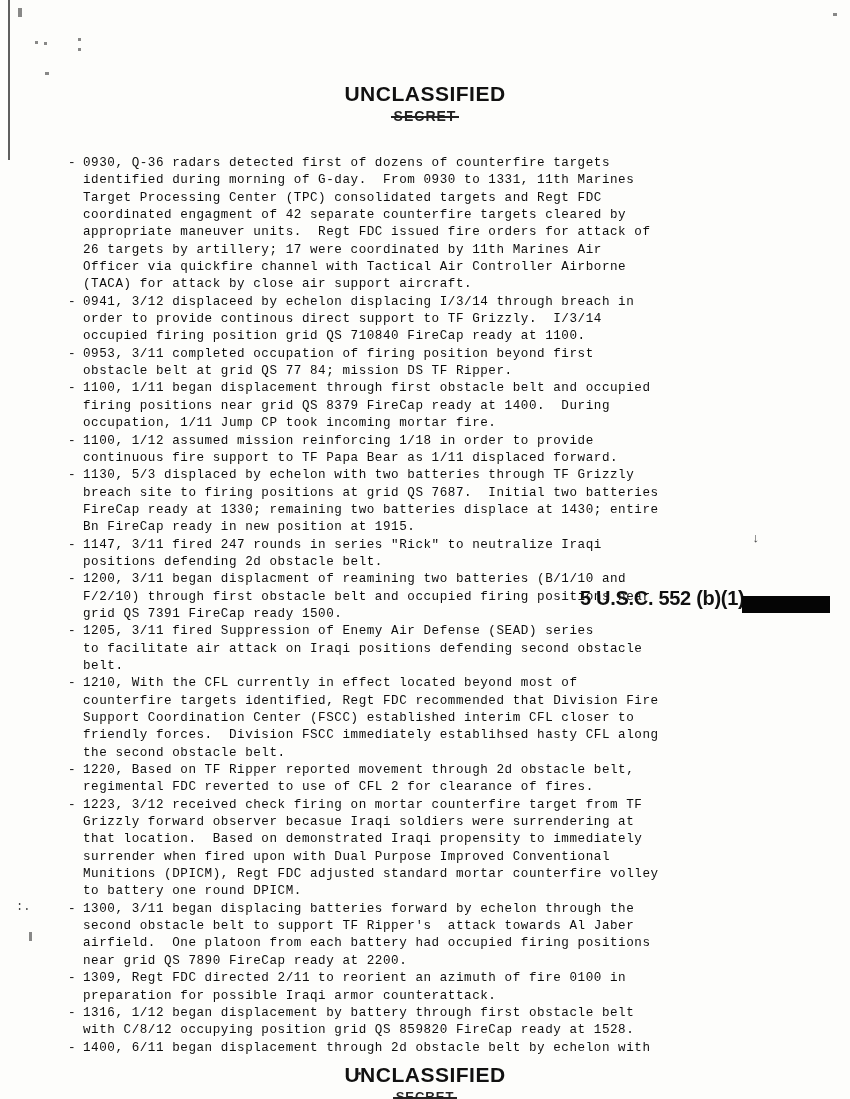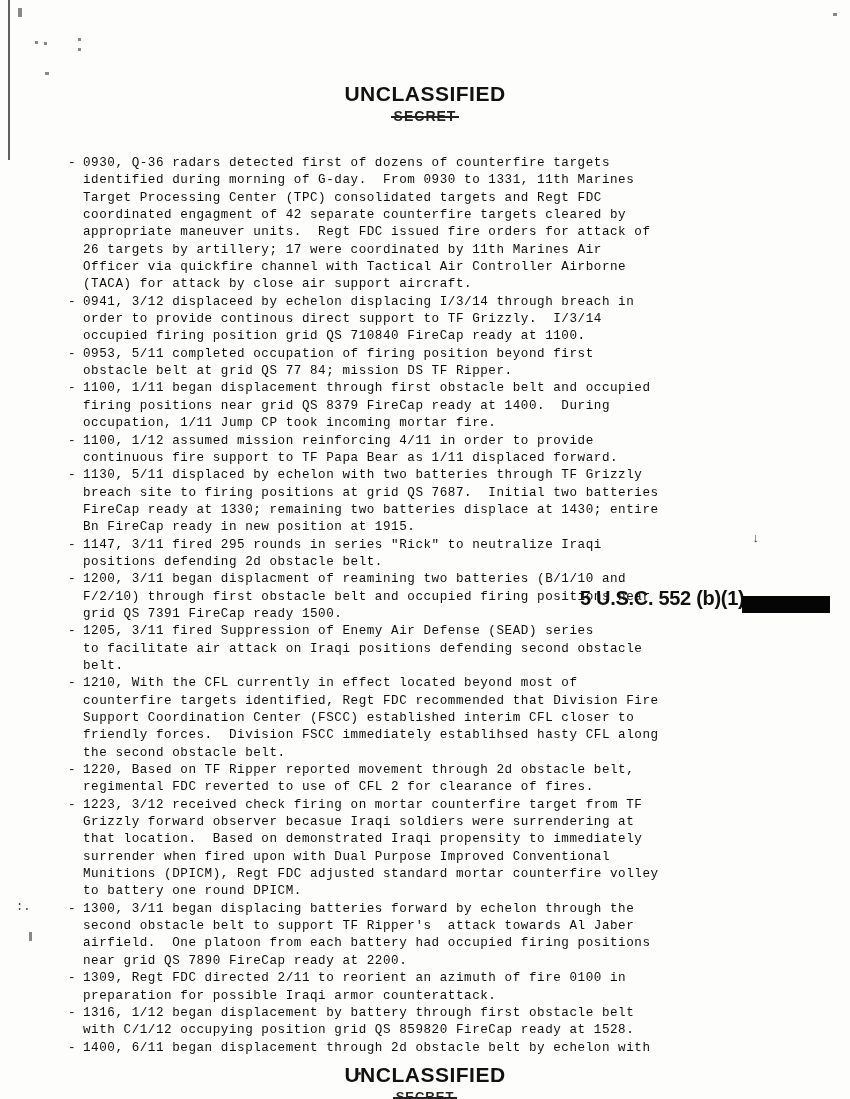--- a/index.html
+++ b/index.html
@@ -195,44 +195,44 @@
 (TACA) for attack by close air support aircraft.</span>
     </div>
     <div class="entry">
       <span class="dash">-</span>
       <span class="entry-text">0941, 3/12 displaceed by echelon displacing I/3/14 through breach in
 order to provide continous direct support to TF Grizzly.  I/3/14
 occupied firing position grid QS 710840 FireCap ready at 1100.</span>
     </div>
     <div class="entry">
       <span class="dash">-</span>
-      <span class="entry-text">0953, 5/11 completed occupation of firing position beyond first
+      <span class="entry-text">0953, 3/11 completed occupation of firing position beyond first
 obstacle belt at grid QS 77 84; mission DS TF Ripper.</span>
     </div>
     <div class="entry">
       <span class="dash">-</span>
       <span class="entry-text">1100, 1/11 began displacement through first obstacle belt and occupied
 firing positions near grid QS 8379 FireCap ready at 1400.  During
 occupation, 1/11 Jump CP took incoming mortar fire.</span>
     </div>
     <div class="entry">
       <span class="dash">-</span>
-      <span class="entry-text">1100, 1/12 assumed mission reinforcing 4/11 in order to provide
+      <span class="entry-text">1100, 1/12 assumed mission reinforcing 1/18 in order to provide
 continuous fire support to TF Papa Bear as 1/11 displaced forward.</span>
     </div>
     <div class="entry">
       <span class="dash">-</span>
-      <span class="entry-text">1130, 5/11 displaced by echelon with two batteries through TF Grizzly
+      <span class="entry-text">1130, 5/3 displaced by echelon with two batteries through TF Grizzly
 breach site to firing positions at grid QS 7687.  Initial two batteries
 FireCap ready at 1330; remaining two batteries displace at 1430; entire
 Bn FireCap ready in new position at 1915.</span>
     </div>
     <div class="entry">
       <span class="dash">-</span>
-      <span class="entry-text">1147, 3/11 fired 295 rounds in series "Rick" to neutralize Iraqi
+      <span class="entry-text">1147, 3/11 fired 247 rounds in series "Rick" to neutralize Iraqi
 positions defending 2d obstacle belt.</span>
     </div>
     <div class="entry">
       <span class="dash">-</span>
       <span class="entry-text">1200, 3/11 began displacment of reamining two batteries (B/1/10 and
 F/2/10) through first obstacle belt and occupied firing positions near
 grid QS 7391 FireCap ready 1500.</span>
     </div>
     <div class="entry">
       <span class="dash">-</span>
@@ -270,21 +270,21 @@
 near grid QS 7890 FireCap ready at 2200.</span>
     </div>
     <div class="entry">
       <span class="dash">-</span>
       <span class="entry-text">1309, Regt FDC directed 2/11 to reorient an azimuth of fire 0100 in
 preparation for possible Iraqi armor counterattack.</span>
     </div>
     <div class="entry">
       <span class="dash">-</span>
       <span class="entry-text">1316, 1/12 began displacement by battery through first obstacle belt
-with C/1/12 occupying position grid QS 859820 FireCap ready at 1528.</span>
+with C/8/12 occupying position grid QS 859820 FireCap ready at 1528.</span>
     </div>
     <div class="entry">
       <span class="dash">-</span>
       <span class="entry-text">1400, 6/11 began displacement through 2d obstacle belt by echelon with</span>
     </div>
   </div>
 
   <div class="redaction-wrap">
     <span class="redaction-label">5 U.S.C. 552 (b)(1)</span>
     <span class="redaction-bar"></span>

